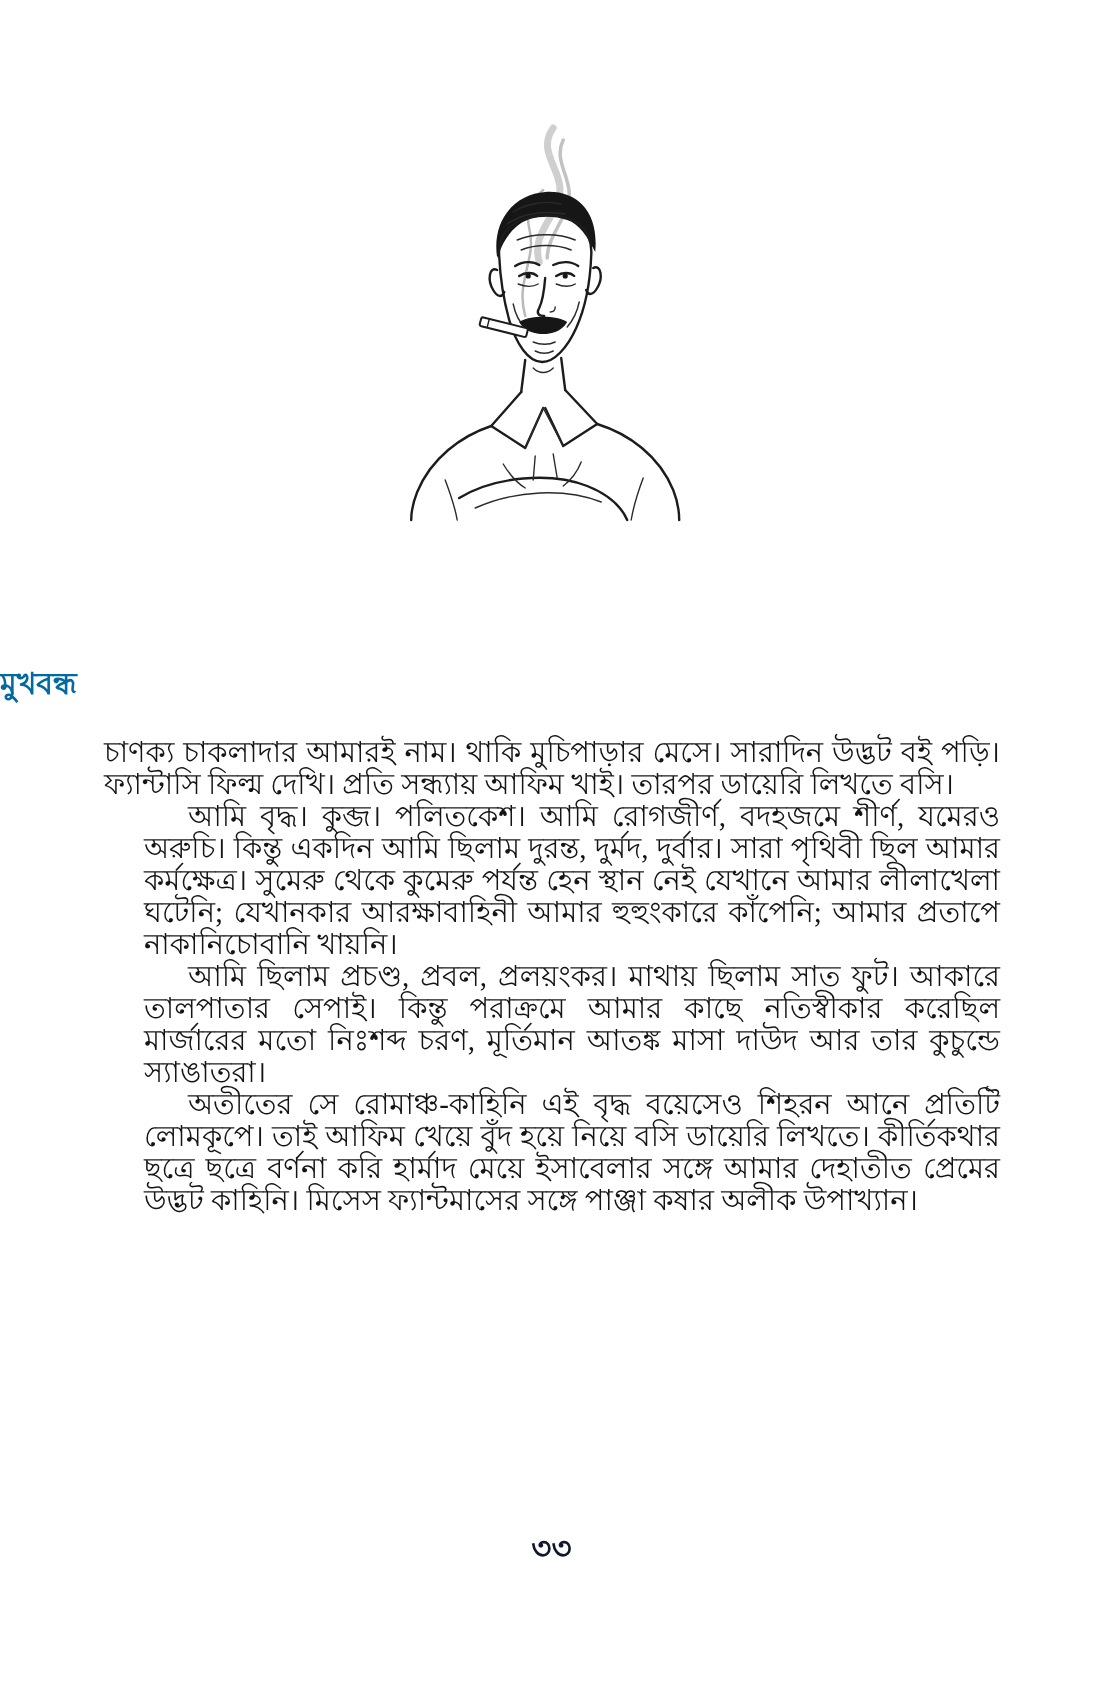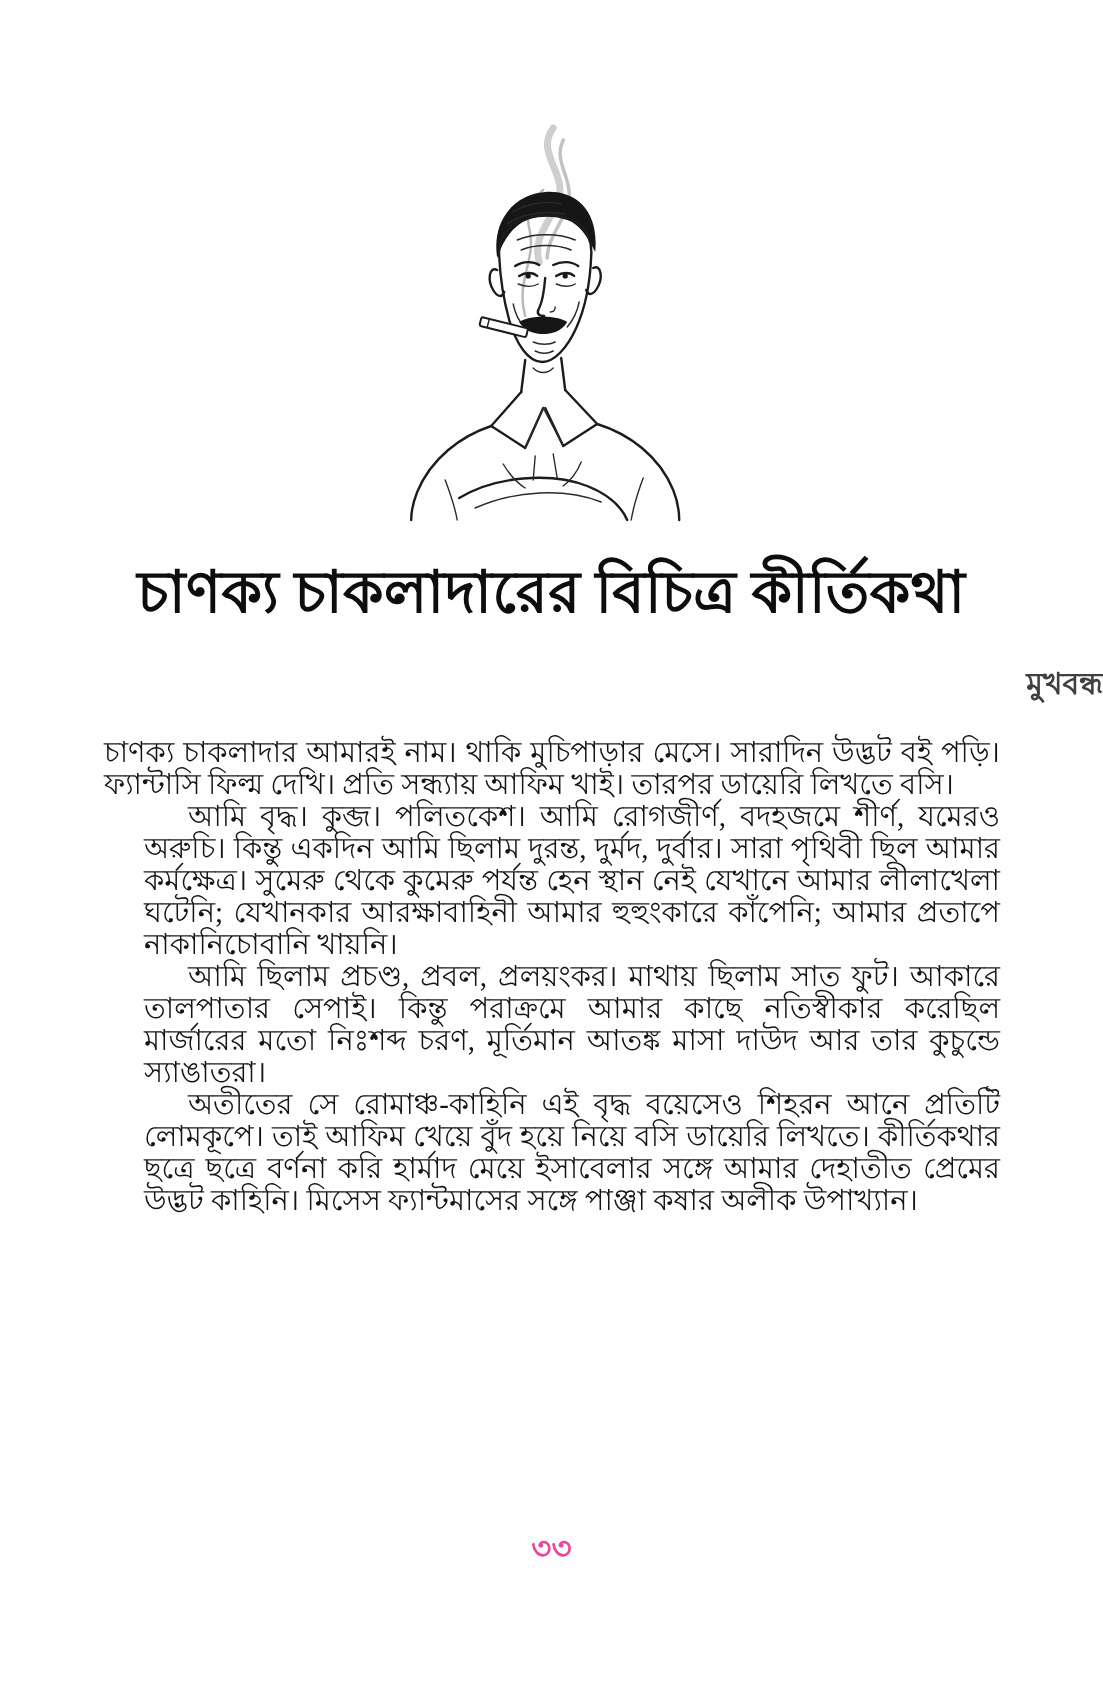--- a/index.html
+++ b/index.html
@@ -37,24 +37,24 @@
     letter-spacing:0.5px;
     color:#0d0d0d;
     white-space:nowrap;
   }
 
   .subtitle {
     position:absolute;
     top:660px;
     left:0;
     right:0;
-    text-align:right;
+    text-align:left;
     font-size:30px;
     font-weight:bold;
-    color:#404040;
+    color:#0369a1;
   }
 
   .body-text {
     position:absolute;
     top:736px;
     left:104px;
     width:896px;
     font-size:29px;
     line-height:32px;
     text-align:justify;
@@ -64,21 +64,21 @@
   .body-text p.indent { text-indent:44px;margin-left:40px; }
 
   .page-number {
     position:absolute;
     top:1524px;
     left:0;
     right:0;
     text-align:center;
     font-size:31px;
     font-weight:bold;
-    color:#ec4899;
+    color:#0f172a;
   }
 
   .lineart { stroke:#1c1c1c; stroke-width:2.4; fill:none; stroke-linecap:round; stroke-linejoin:round; }
   .lineart-thin { stroke:#2a2a2a; stroke-width:1.4; fill:none; stroke-linecap:round; }
   .ink { fill:#161616; stroke:none; }
   .smoke { stroke:#a8a8a8; fill:none; stroke-linecap:round; }
 </style>
 </head>
 <body>
 
@@ -149,21 +149,20 @@
 
       <path class="lineart" d="M84 378 C120 356, 176 352, 212 366 C232 374, 246 386, 252 400"></path>
       <path class="lineart-thin" d="M100 388 C140 370, 190 368, 226 382"></path>
       <path class="lineart-thin" d="M128 344 C134 354, 140 362, 150 368"></path>
       <path class="lineart-thin" d="M206 342 C202 352, 196 360, 188 366"></path>
       <path class="lineart-thin" d="M160 336 L158 360"></path>
       <path class="lineart-thin" d="M178 334 L182 358"></path>
     </svg>
   </div>
 
-  <h1 class="title">চাণক্য চাকলাদারের বিচিত্র কীর্তিকথা</h1>
 
   <div class="subtitle">মুখবন্ধ</div>
 
   <div class="body-text">
     <p>চাণক্য চাকলাদার আমারই নাম। থাকি মুচিপাড়ার মেসে। সারাদিন উদ্ভট বই পড়ি। ফ্যান্টাসি ফিল্ম দেখি। প্রতি সন্ধ্যায় আফিম খাই। তারপর ডায়েরি লিখতে বসি।</p>
     <p class="indent">আমি বৃদ্ধ। কুব্জ। পলিতকেশ। আমি রোগজীর্ণ, বদহজমে শীর্ণ, যমেরও অরুচি। কিন্তু একদিন আমি ছিলাম দুরন্ত, দুর্মদ, দুর্বার। সারা পৃথিবী ছিল আমার কর্মক্ষেত্র। সুমেরু থেকে কুমেরু পর্যন্ত হেন স্থান নেই যেখানে আমার লীলাখেলা ঘটেনি; যেখানকার আরক্ষাবাহিনী আমার হুহুংকারে কাঁপেনি; আমার প্রতাপে নাকানিচোবানি খায়নি।</p>
     <p class="indent">আমি ছিলাম প্রচণ্ড, প্রবল, প্রলয়ংকর। মাথায় ছিলাম সাত ফুট। আকারে তালপাতার সেপাই। কিন্তু পরাক্রমে আমার কাছে নতিস্বীকার করেছিল মার্জারের মতো নিঃশব্দ চরণ, মূর্তিমান আতঙ্ক মাসা দাউদ আর তার কুচুন্ডে স্যাঙাতরা।</p>
     <p class="indent">অতীতের সে রোমাঞ্চ-কাহিনি এই বৃদ্ধ বয়েসেও শিহরন আনে প্রতিটি লোমকূপে। তাই আফিম খেয়ে বুঁদ হয়ে নিয়ে বসি ডায়েরি লিখতে। কীর্তিকথার ছত্রে ছত্রে বর্ণনা করি হার্মাদ মেয়ে ইসাবেলার সঙ্গে আমার দেহাতীত প্রেমের উদ্ভট কাহিনি। মিসেস ফ্যান্টমাসের সঙ্গে পাঞ্জা কষার অলীক উপাখ্যান।</p>
   </div>
 

